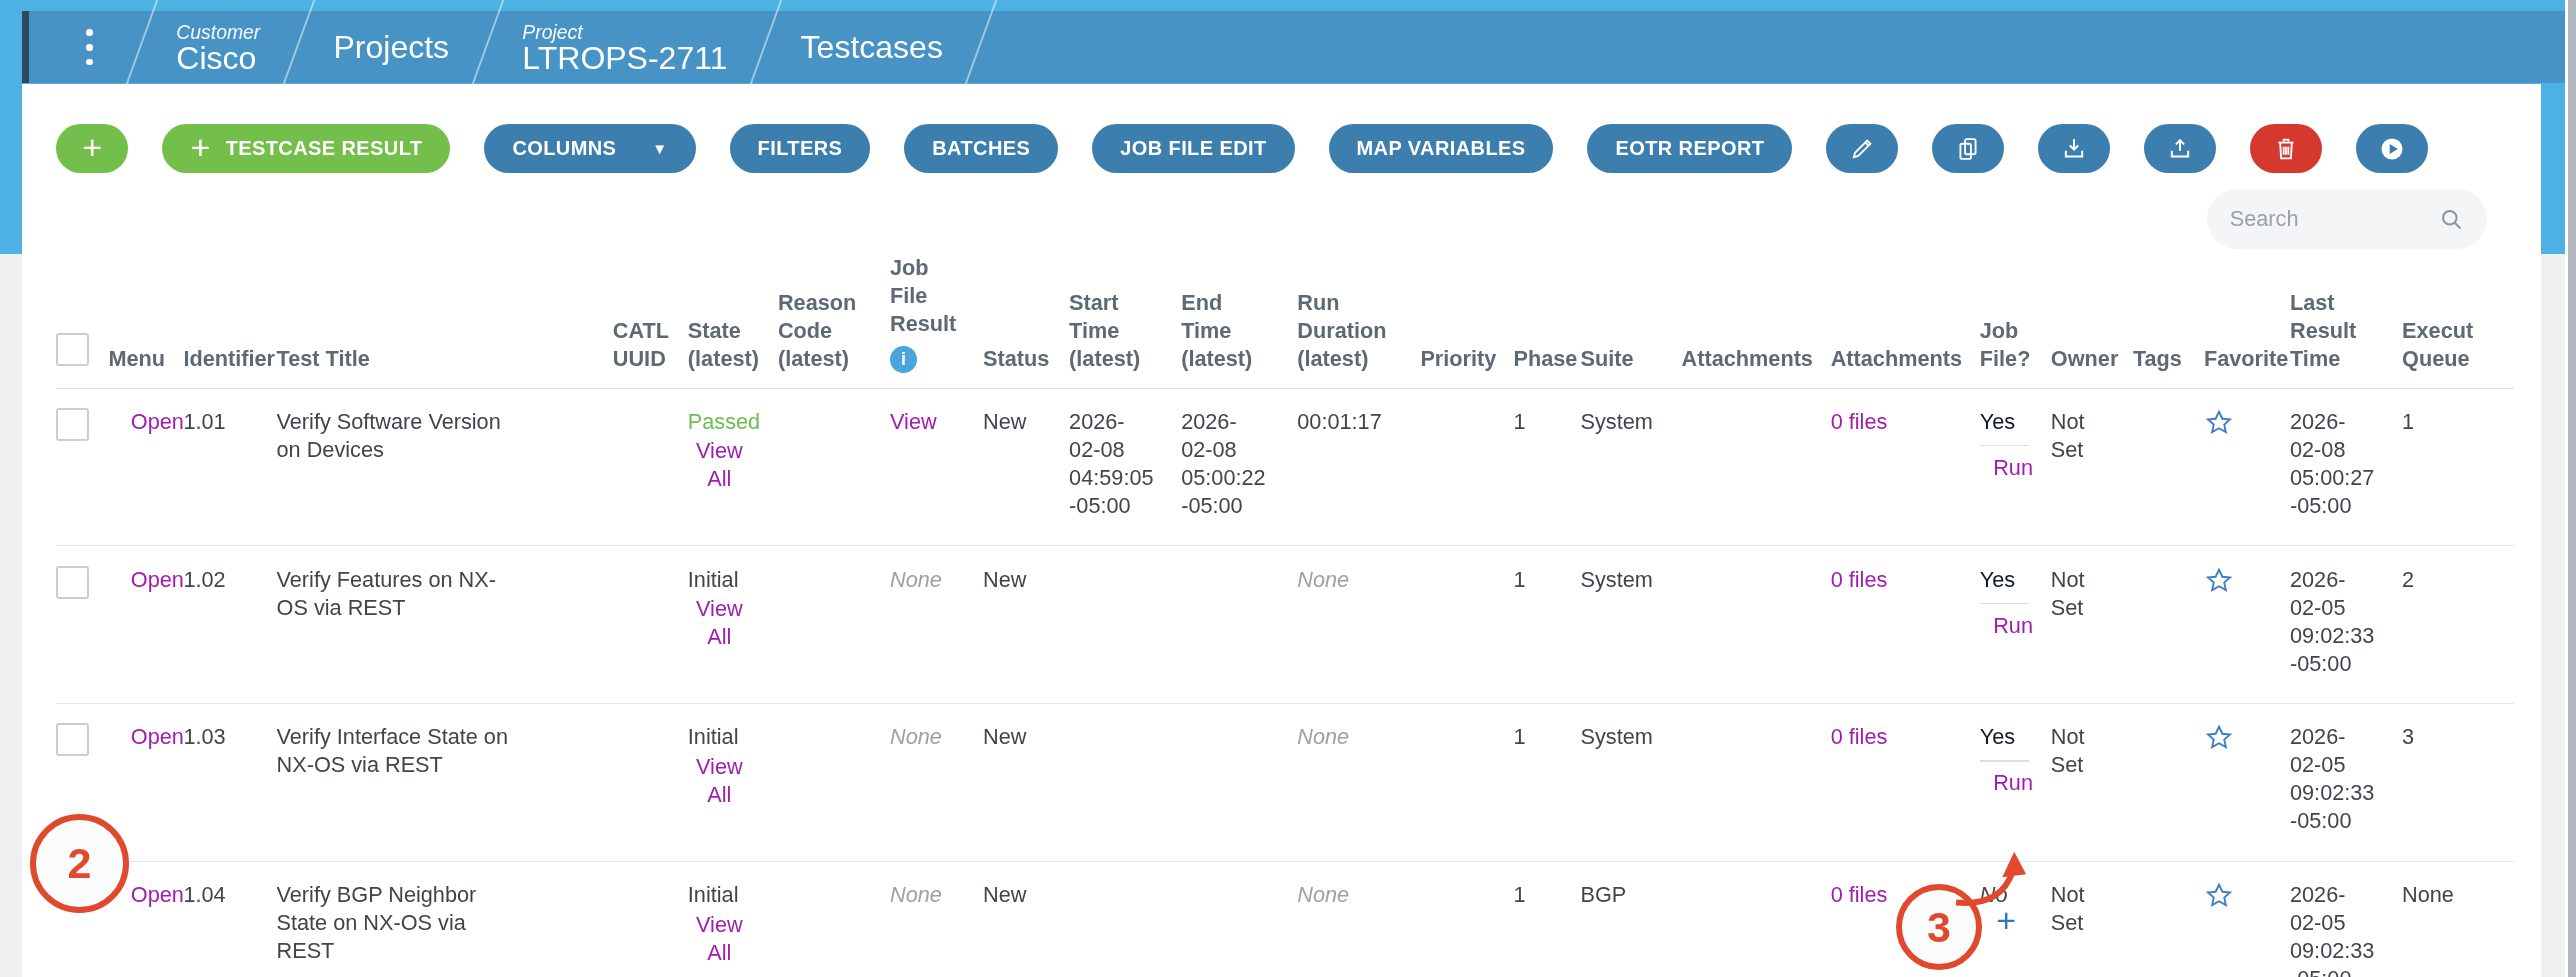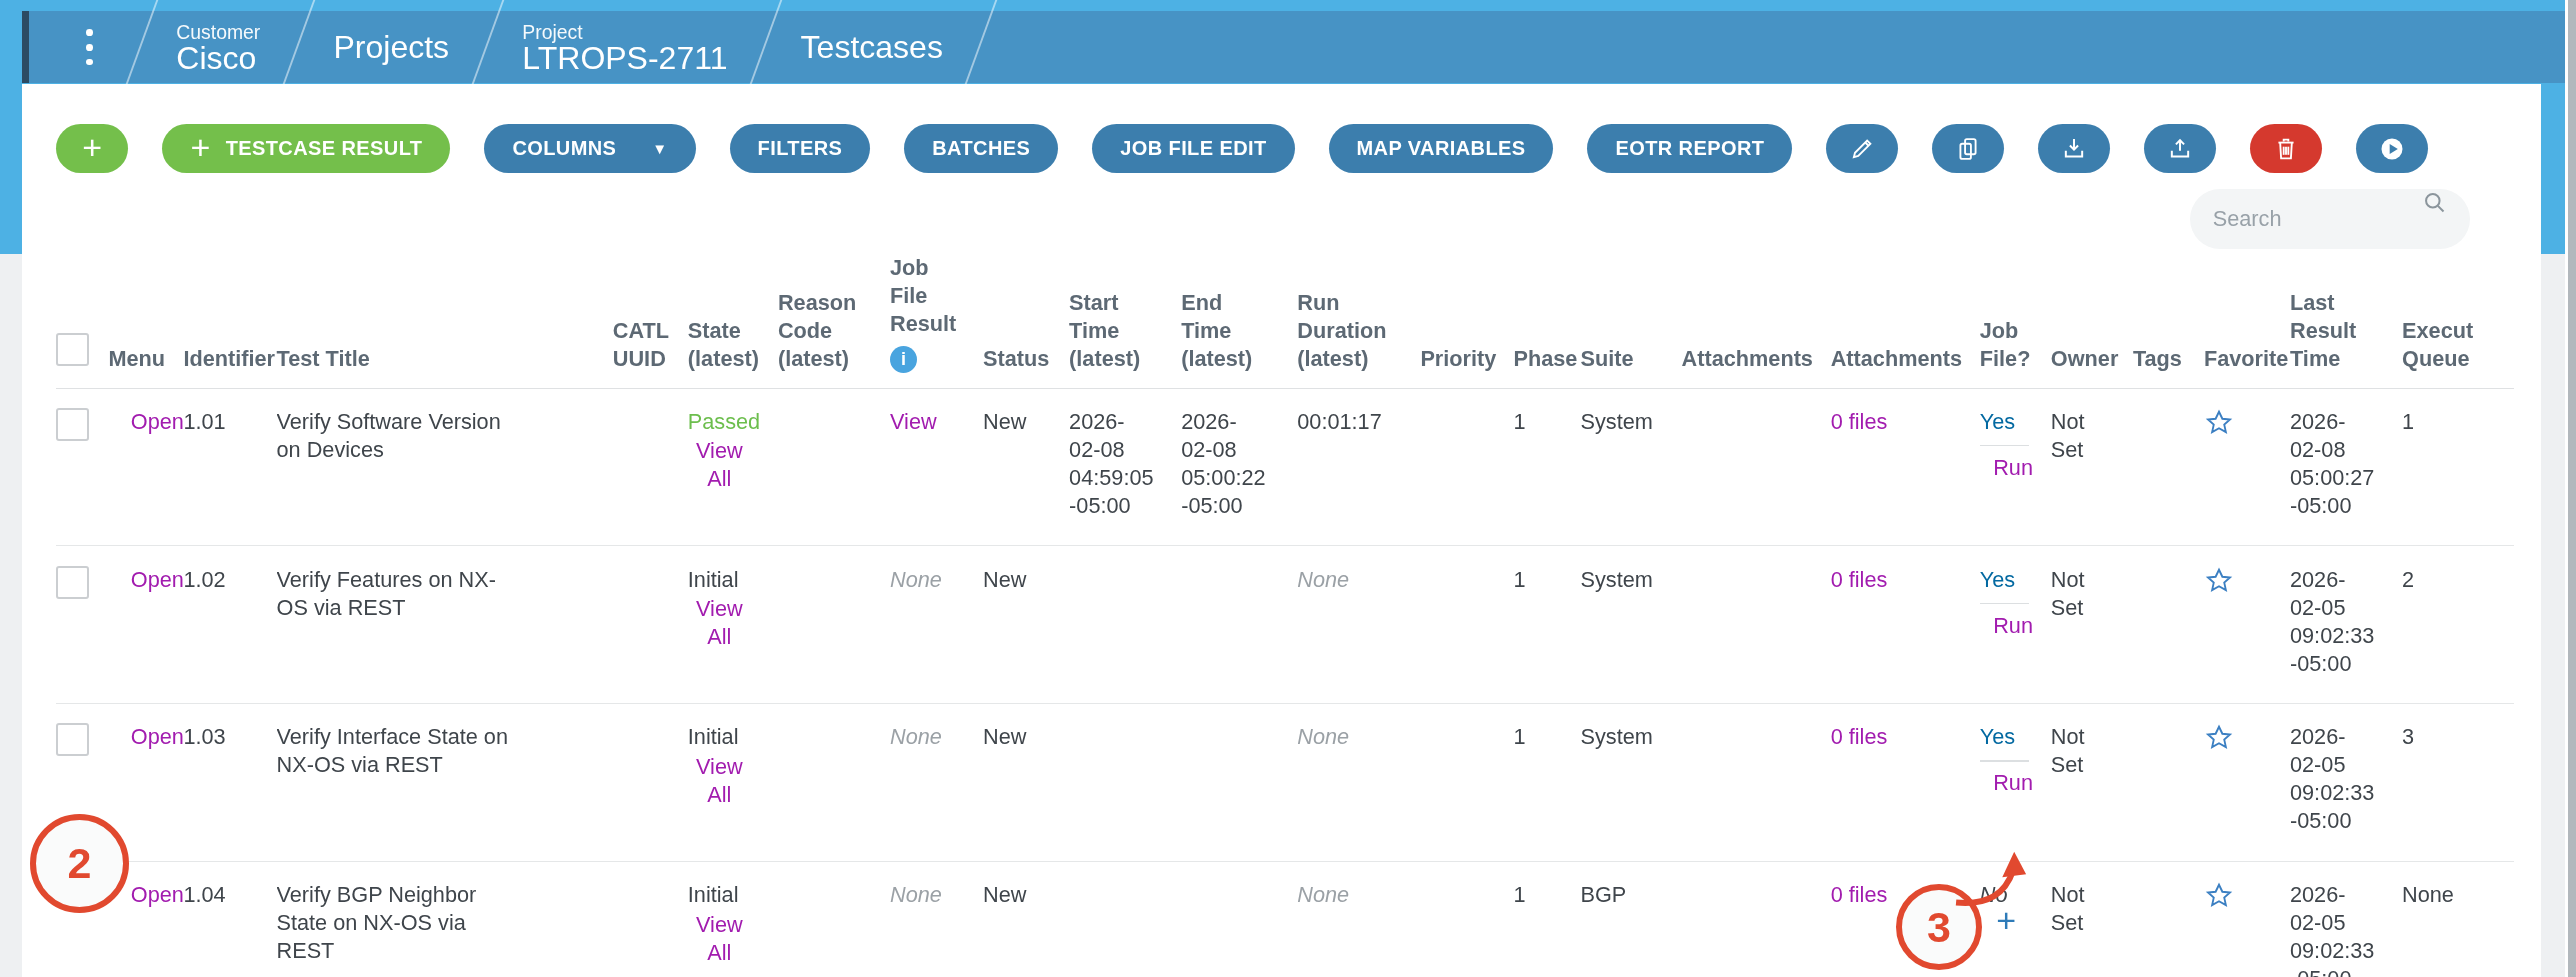--- a/index.html
+++ b/index.html
@@ -19,43 +19,43 @@
     position:absolute; left:22.4px; right:11.2px; top:11.2px; height:72px;
     background:#4793c5; border-left:7.5px solid #2c4b63;
     display:flex; align-items:center; z-index:5; overflow:visible;
     color:#ffffff;
   }
   .kebab { display:flex; flex-direction:column; gap:8.2px; margin-left:46px; padding:7.5px 10.5px; cursor:pointer; }
   .kebab i { width:6.7px; height:6.7px; border-radius:50%; background:#ffffff; }
   .crumbs { display:flex; align-items:center; height:100%; margin-left:7.5px; }
   .crumb-sep { width:2.2px; height:97px; background:rgba(255,255,255,.5); transform:skewX(-20deg); margin:0 28px; flex:none; }
   .crumb-item { display:flex; flex-direction:column; justify-content:center; padding:0 7.5px; cursor:pointer; }
-  .crumb-label { font-size:19.4px; line-height:22.4px; color:rgba(255,255,255,.95); }
+  .crumb-label { font-style:italic; font-size:19.4px; line-height:22.4px; color:rgba(255,255,255,.95); }
   .crumb-name { font-size:32px; line-height:30px; }
   
   .card { position:absolute; left:22.4px; top:84px; width:2519px; bottom:0; background:#ffffff; z-index:4; }
   
   .toolbar { position:absolute; left:34px; top:39px; right:30px; height:51px; display:flex; align-items:center; gap:34px; }
   .btn {
     height:49px; border:none; border-radius:25px; color:#fff; font-family:inherit;
     font-size:20px; font-weight:700; letter-spacing:0.4px; padding:0 28px;
     display:flex; align-items:center; justify-content:center; cursor:pointer; white-space:nowrap;
   }
   .btn.green { background:#74bf4b; }
   .btn.blue  { background:#3c7ead;gap:24px; }
   .btn.red   { background:#d5392e; }
   .btn.icon-only { width:72px; padding:0; }
   .plus-glyph { font-size:34px; font-weight:400; line-height:0; position:relative; top:-1.5px; }
   .btn .plus-glyph.lead { margin-right:15px; }
   .caret { font-size:15px; margin-left:12px; }
   .tb-icon { width:28px; height:28px; display:block; }
   
   .search-wrap {
-    position:absolute; top:105px; right:71px; width:280px; height:60px;
-    background:#f3f5f6; border-radius:30px; display:flex; padding:0 22.4px;
+    position:absolute; top:105px; right:54px; width:280px; height:60px;
+    background:#f3f5f6; border-radius:30px; display:flex; align-items:center; padding:0 22.4px;
   }
   .search-wrap input {
     flex:1; border:none; outline:none; background:transparent;
     font-family:inherit; font-size:21.7px; color:#43484d; min-width:0;
   }
   .search-wrap input::placeholder { color:#98a1a8; }
   .mag-icon { width:27px; height:27px; flex:none; }
   
   table { border-collapse:collapse; table-layout:fixed; margin:170px 0 0 34px; width:2458px; }
   th {
@@ -64,21 +64,21 @@
     border-bottom:1.5px solid #dfe1e3; white-space:pre-line;margin-top:9px;
   }
   td {
     vertical-align:top; text-align:left; padding:19.4px 18px 25.4px 0;
     font-size:21.7px; line-height:28px; color:#3f454b;
     border-bottom:1.5px solid #e5e7e8; white-space:pre-line; overflow:hidden;
   }
   .checkbox { width:33px; height:33px; border:2.2px solid #cbced1; border-radius:3px; background:#fff; display:inline-block; cursor:pointer; }
   .hidden-box { visibility:hidden; }
   a.link { color:#a21caf; text-decoration:none; cursor:pointer; }
-  a.purple { color:#0369a1; }
+  a.purple { color:#0f172a; }
   .none-italic { font-style:italic; color:#9ba1a6; }
   .italic-dark { font-style:italic; color:#3f454b; }
   .state-green { color:#6cbe4d; }
   .viewall { display:block; width:63px; margin-top:1.5px;text-align:center; }
   .jf-divider { width:49px; height:1.5px; background:#dcdfe1; margin:9px 0 7.5px 0; }
   .run-indent { margin-left:13.4px; display:inline-block; }
   .info-icon {
     width:27px; height:27px; border-radius:50%; background:#49a4df; color:#fff;
     font-size:18px; font-weight:700; font-style:normal;
     display:flex; align-items:center; justify-content:center; margin-top:7.5px; cursor:pointer;

